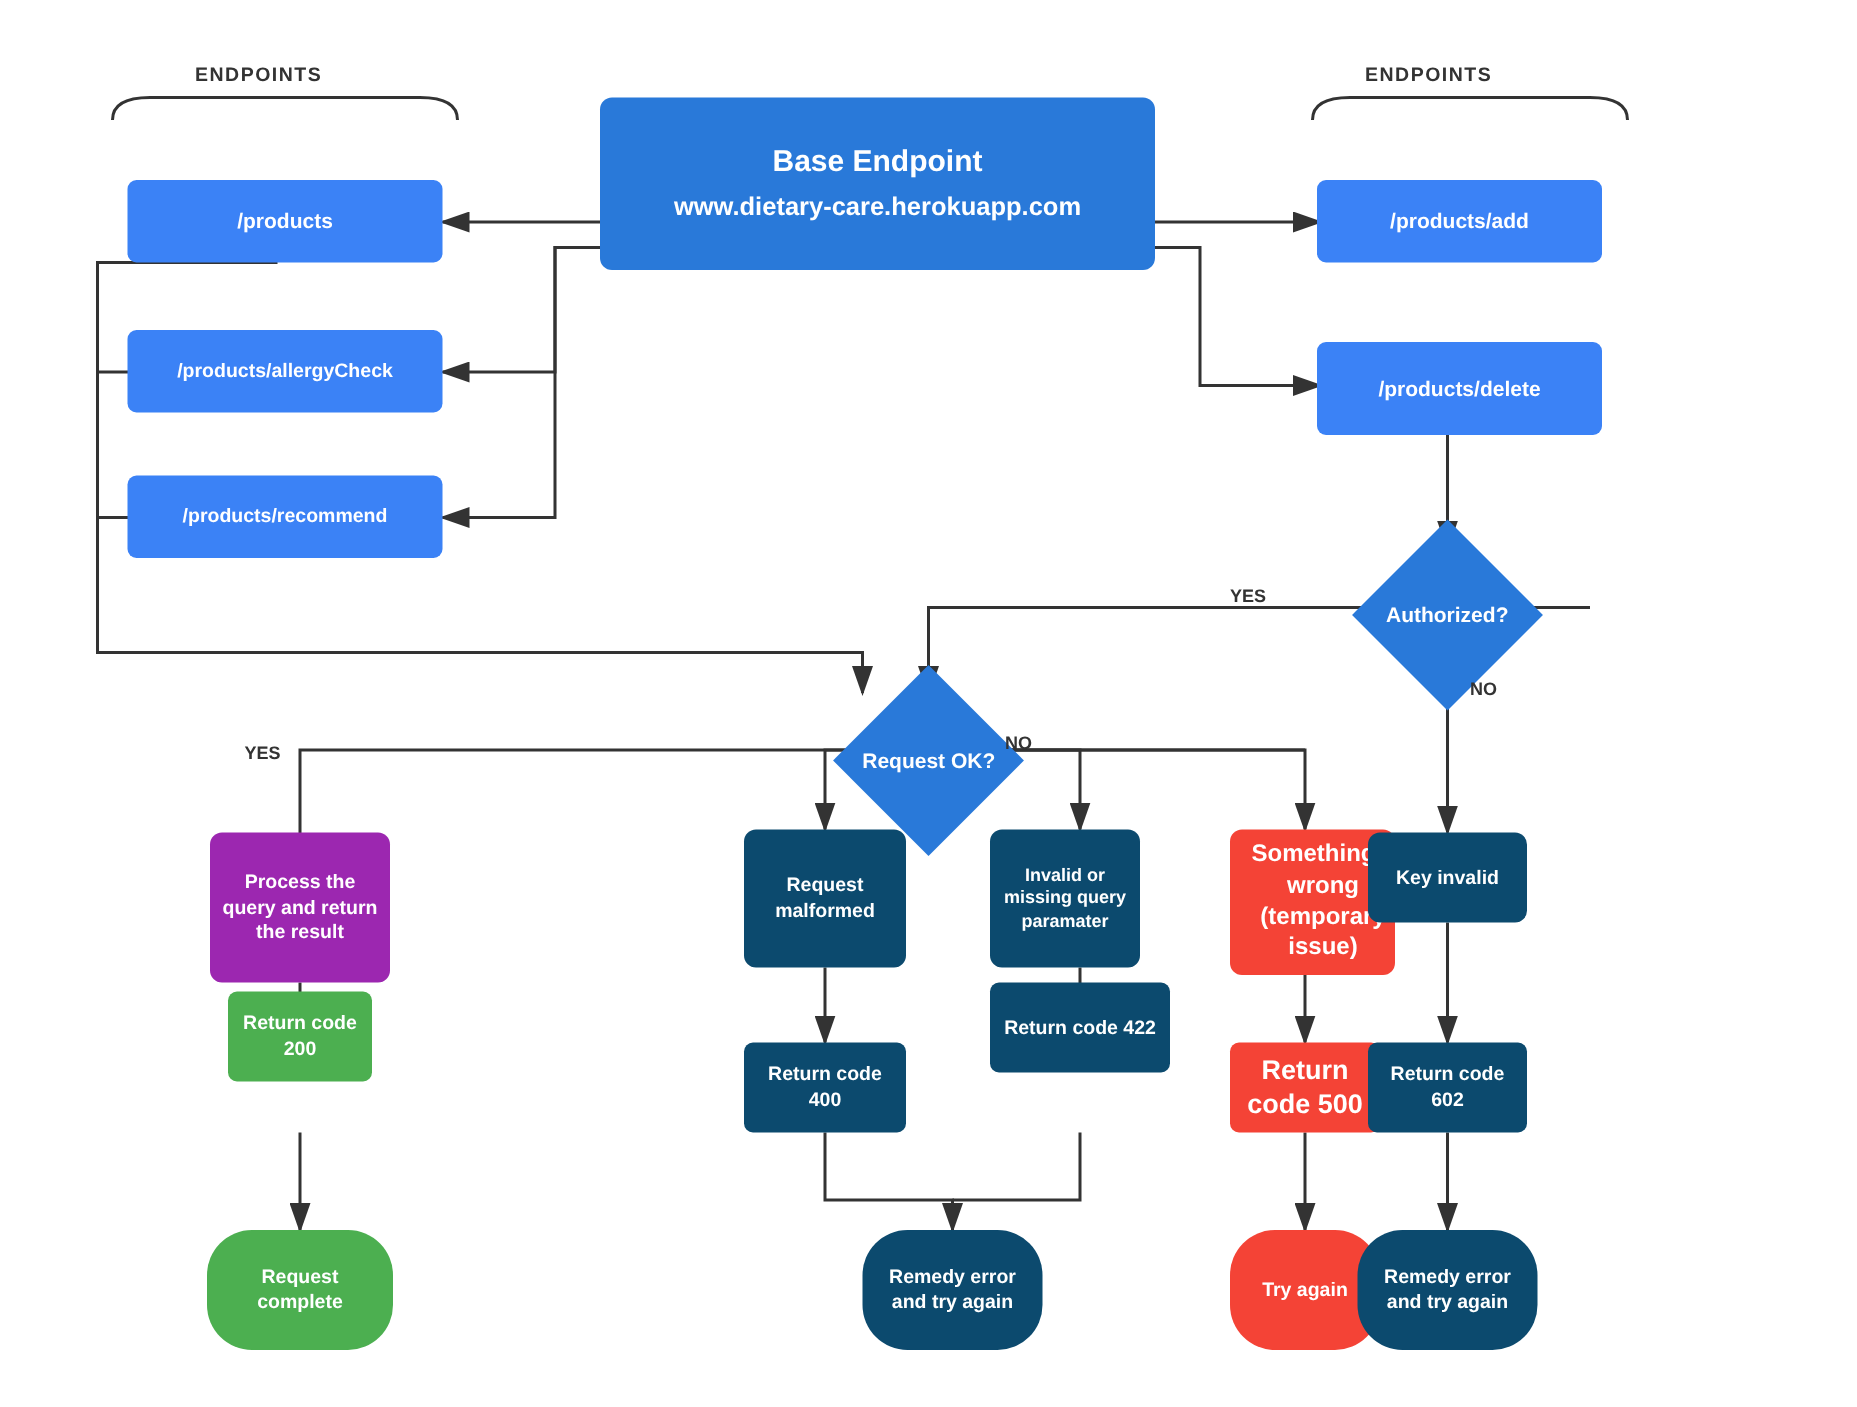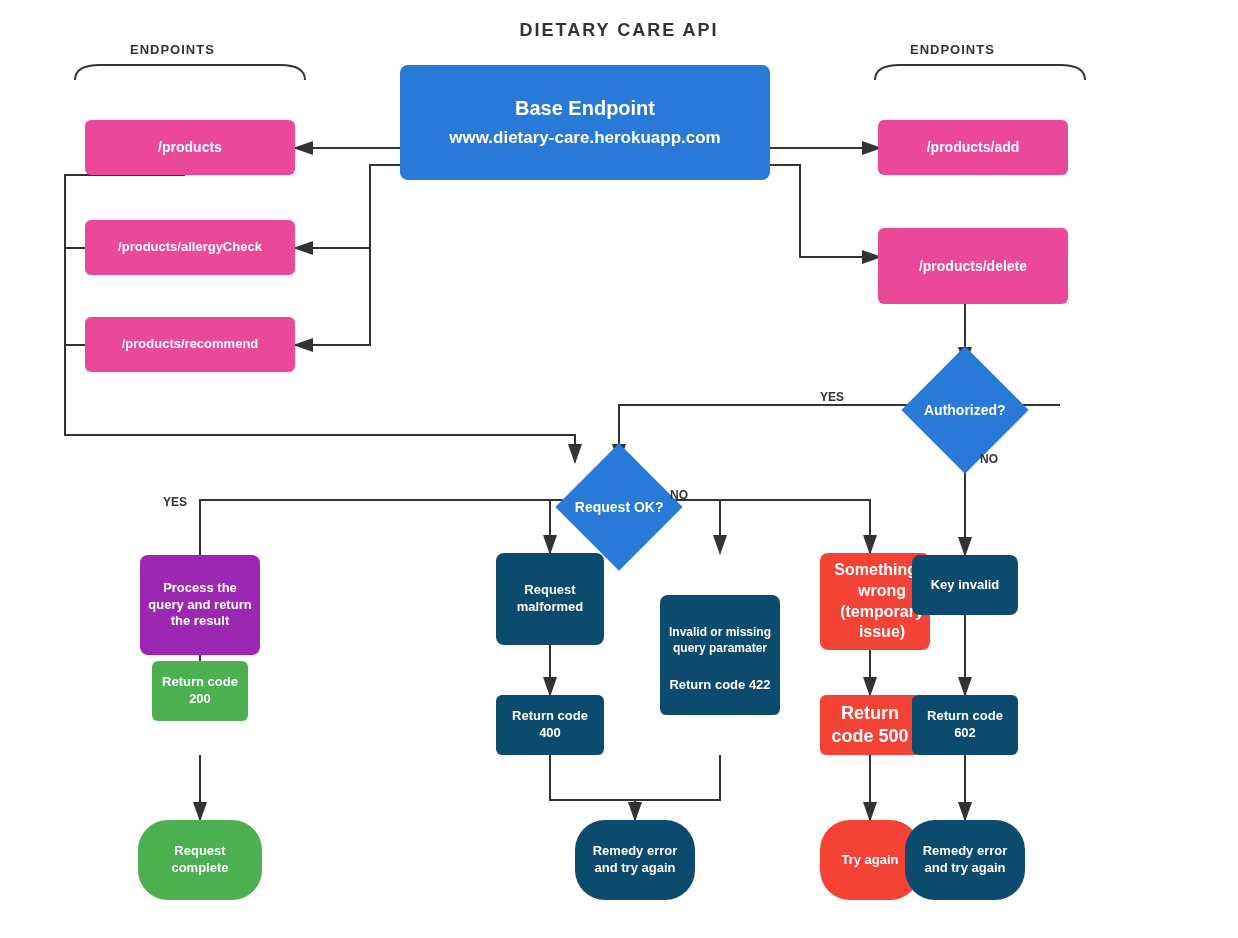--- a/index.html
+++ b/index.html
@@ -35,21 +35,21 @@
       transform: rotate(45deg);
     }
     .node-diamond .diamond-text {
       transform: rotate(-45deg);
       font-weight: bold;
       color: white;
       font-size: 14px;
       line-height: 1.3;
       text-align: center;
     }
-    .node-teal { background: #ec4899; }
+    .node-teal { background: #3b82f6; }
     .node-blue { background: #2979d9; }
     .node-purple { background: #9c27b0; }
     .node-green { background: #4caf50; }
     .node-orange { background: #0c4a6e; }
     .node-red { background: #f44336; }
 
     .label-text {
       position: absolute;
       font-size: 12px;
       font-weight: bold;
@@ -153,23 +153,20 @@
 
     <line x1="965" y1="615" x2="965" y2="695" stroke="#333" stroke-width="2" marker-end="url(#arrowhead)"></line>
 
     <line x1="965" y1="755" x2="965" y2="820" stroke="#333" stroke-width="2" marker-end="url(#arrowhead)"></line>
 
     <path d="M 75 80 Q 75 65 100 65 L 280 65 Q 305 65 305 80" stroke="#333" stroke-width="2" fill="none"></path>
 
     <path d="M 875 80 Q 875 65 900 65 L 1060 65 Q 1085 65 1085 80" stroke="#333" stroke-width="2" fill="none"></path>
   </svg>
 
-  <div style="position:absolute;top:20px;left:0;right:0;text-align:center;">
-    <span style="font-size:18px;font-weight:bold;color:#333;letter-spacing:2px;">DIETARY CARE API</span>
-  </div>
 
   <div class="brace-label" style="top:42px;left:130px;">ENDPOINTS</div>
 
   <div class="brace-label" style="top:42px;left:910px;">ENDPOINTS</div>
 
   <div class="node node-rect node-blue" style="left:400px;top:65px;width:370px;height:115px;border-radius:8px;">
     <div>
       <div style="font-size:20px;font-weight:bold;color:white;margin-bottom:8px;">Base Endpoint</div>
       <div style="font-size:17px;font-weight:bold;color:white;">www.dietary-care.herokuapp.com</div>
     </div>
@@ -184,21 +181,21 @@
   </div>
 
   <div class="node node-rect node-teal" style="left:85px;top:317px;width:210px;height:55px;">
     <span class="node-text node-text-sm">/products/recommend</span>
   </div>
 
   <div class="node node-rect node-teal" style="left:878px;top:120px;width:190px;height:55px;">
     <span class="node-text">/products/add</span>
   </div>
 
-  <div class="node node-rect node-teal" style="left:878px;top:228px;width:190px;height:76px;">
+  <div class="node node-rect node-teal" style="left:878px;top:228px;width:190px;height:62px;">
     <span class="node-text">/products/delete</span>
   </div>
 
   <div class="node node-diamond node-blue" style="left:920px;top:365px;width:90px;height:90px;">
     <div class="diamond-text">Authorized?</div>
   </div>
 
   <div class="label-text" style="top:390px;left:820px;">YES</div>
 
   <div class="label-text" style="top:452px;left:980px;">NO</div>
@@ -220,21 +217,21 @@
   </div>
 
   <div class="node node-rounded node-green" style="left:138px;top:820px;width:124px;height:80px;">
     <span class="node-text" style="font-size:13px;">Request complete</span>
   </div>
 
   <div class="node node-rect node-orange" style="left:496px;top:553px;width:108px;height:92px;border-radius:8px;">
     <span class="node-text" style="font-size:13px;">Request malformed</span>
   </div>
 
-  <div class="node node-rect node-orange" style="left:660px;top:553px;width:120px;height:92px;border-radius:8px;margin-top:42px;">
+  <div class="node node-rect node-orange" style="left:660px;top:553px;width:100px;height:92px;border-radius:8px;">
     <span class="node-text" style="font-size:12px;">Invalid or missing query paramater</span>
   </div>
 
   <div class="node node-rect node-red" style="left:820px;top:553px;width:110px;height:97px;border-radius:8px;">
     <span class="node-text" style="font-size:16px;margin-left:14px;">Something's wrong (temporary issue)</span>
   </div>
 
   <div class="node node-rect node-orange" style="left:912px;top:555px;width:106px;height:60px;border-radius:8px;">
     <span class="node-text" style="font-size:13px;">Key invalid</span>
   </div>

